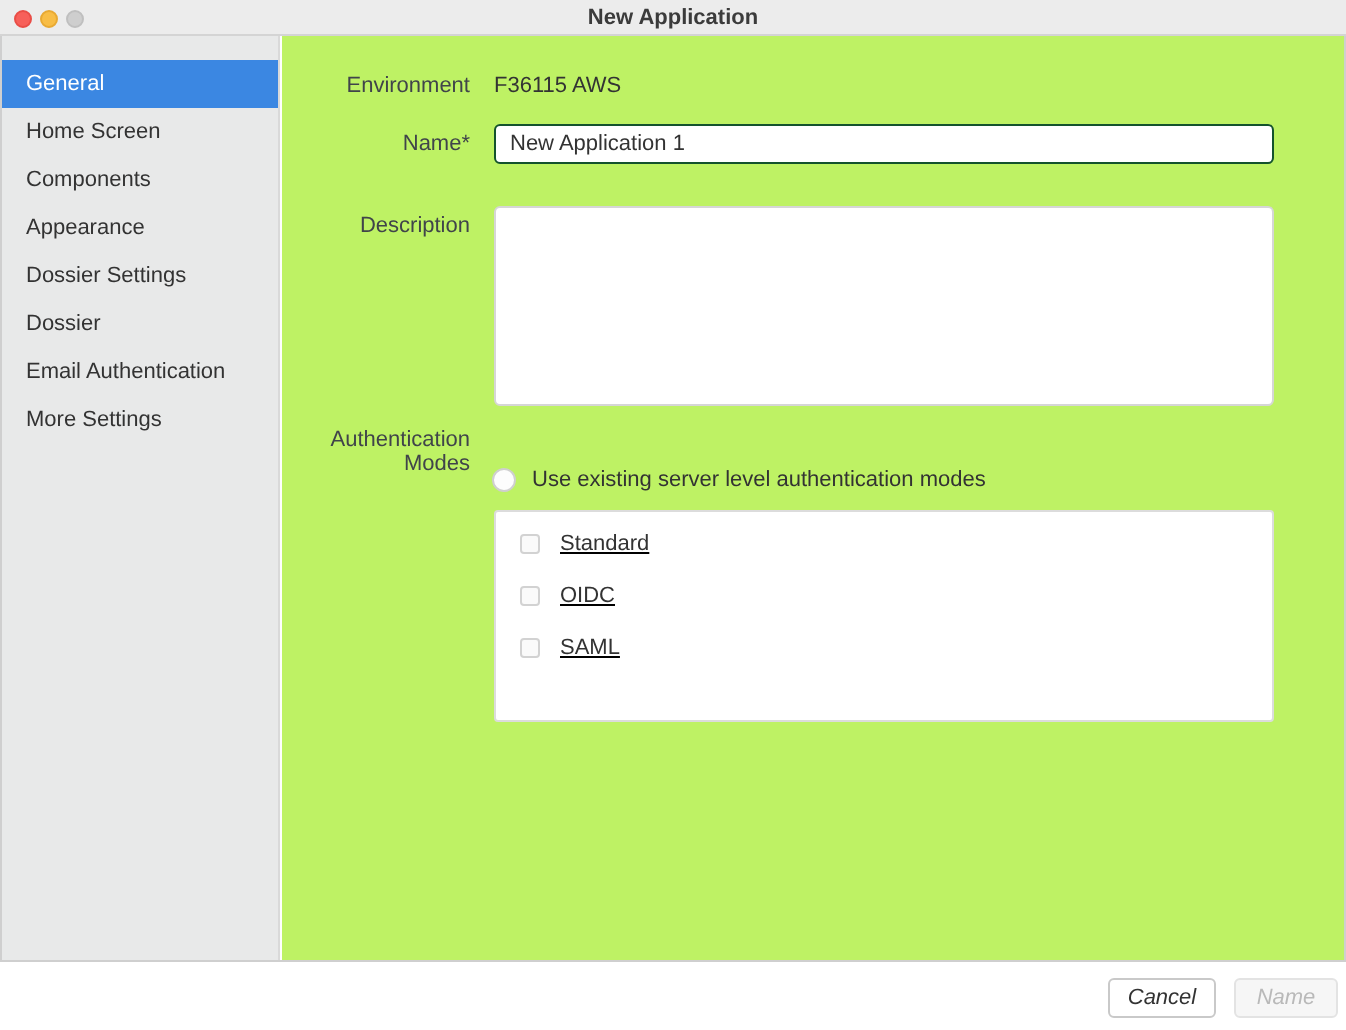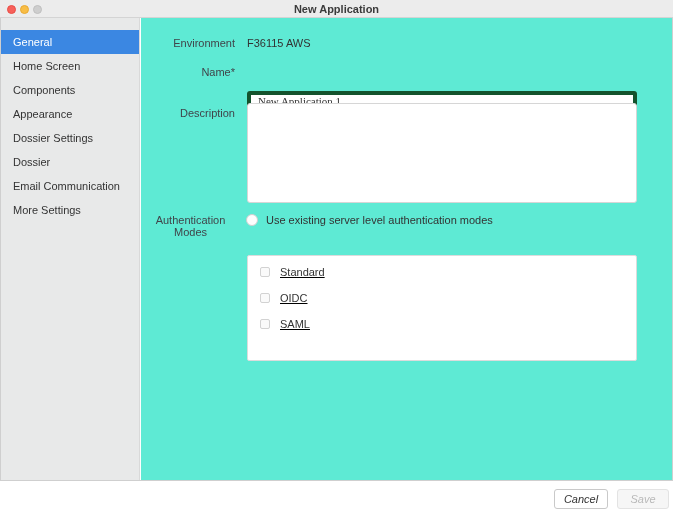--- a/index.html
+++ b/index.html
@@ -32,40 +32,40 @@
     background: #e8e9e9; border-right: 1px solid #d9d9d9;
   }
   .side-list { position: absolute; top: 12px; left: 0; right: 0; }
   .side-item {
     height: 24px; line-height: 24px; padding-left: 12px;
     font-size: 11px; color: #333333; cursor: default;
     white-space: nowrap; overflow: hidden;
   }
   .side-item.selected { background: #3b87e2; color: #ffffff; }
   
-  .main { position: absolute; top: 18px; left: 141px; right: 1px; bottom: 1px; background: #5eead4; padding-left: 24px; }
+  .main { position: absolute; top: 18px; left: 141px; right: 1px; bottom: 1px; background: #bef264; padding-left: 24px; }
   .flabel {
     position: absolute; left: 5px; width: 89px; text-align: right;
     font-size: 11px; color: #40444a;
   }
   .fvalue { position: absolute; font-size: 11px; color: #333333; }
   .text-input {
     position: absolute; left: 106px; width: 390px; height: 20px;
-    border: 4px solid #14532d; border-radius: 3px; background: #ffffff;
-    font-family: Liberation Serif, serif;
-    font-size: 11px; color: #333333; padding: 0 7px; outline: none; margin-top: 29px;
+    border: 1px solid #14532d; border-radius: 3px; background: #ffffff;
+    font-family: Liberation Sans, sans-serif;
+    font-size: 11px; color: #333333; padding: 0 7px; outline: none;
   }
   .text-area {
     position: absolute; left: 106px; top: 85px; width: 390px; height: 100px;
     border: 1px solid #d6d6d6; border-radius: 3px; background: #ffffff;
     font-family: "Liberation Sans", "DejaVu Sans", sans-serif;
     font-size: 11px; color: #333333; padding: 4px 7px; resize: none; outline: none;
   }
   
-  .radio-row { position: absolute; left: 105px; height: 14px; display: flex; align-items: center; }
+  .radio-row { position: absolute; left: 105px; height: 14px; display: flex; align-items: center; margin-top: 20px; }
   .radio {
     width: 12px; height: 12px; border-radius: 50%;
     border: 1px solid #cfcfcf; background: #fdfdfd; margin-right: 8px; flex: 0 0 auto;
     position: relative;
   }
   .radio.selected { border: 1px solid #1e82e2; background: #ffffff; }
   .radio.selected::after {
     content: ""; position: absolute; left: 2px; top: 2px;
     width: 6px; height: 6px; border-radius: 50%; background: #1e82e2;
   }
@@ -111,37 +111,37 @@
   </div>
 
   <div class="sidebar">
     <div class="side-list">
       <div class="side-item selected">General</div>
       <div class="side-item">Home Screen</div>
       <div class="side-item">Components</div>
       <div class="side-item">Appearance</div>
       <div class="side-item">Dossier Settings</div>
       <div class="side-item">Dossier</div>
-      <div class="side-item">Email Communication</div>
+      <div class="side-item">Email Authentication</div>
       <div class="side-item">More Settings</div>
     </div>
   </div>
 
   <div class="main">
 
     <div class="flabel" style="top:19px;">Environment</div>
     <div class="fvalue" style="left:106px; top:19px;">F36115 AWS</div>
 
     <div class="flabel" style="top:48px;">Name*</div>
     <input class="text-input" style="top: 44px;" type="text" value="New Application 1">
 
     <div class="flabel" style="top:89px;">Description</div>
     <textarea class="text-area" style=""></textarea>
 
-    <div class="flabel" style="top:196px;text-align:center;">Authentication Modes</div>
+    <div class="flabel" style="top:196px;">Authentication Modes</div>
 
     <div class="radio-row" style="top:195px;">
       <span class="radio"></span>
       <span class="radio-label">Use existing server level authentication modes</span>
     </div>
 
 
     <div class="mode-panel">
       <div class="mode-row">
         <span class="checkbox"></span>
@@ -151,16 +151,16 @@
         <span class="checkbox"></span>
         <span class="mode-label">OIDC</span>
       </div>
       <div class="mode-row">
         <span class="checkbox"></span>
         <span class="mode-label">SAML</span>
       </div>
     </div>
 
     <div class="btn cancel">Cancel</div>
-    <div class="btn save">Save</div>
+    <div class="btn save">Name</div>
   </div>
 
 </div>
 
 </body></html>

